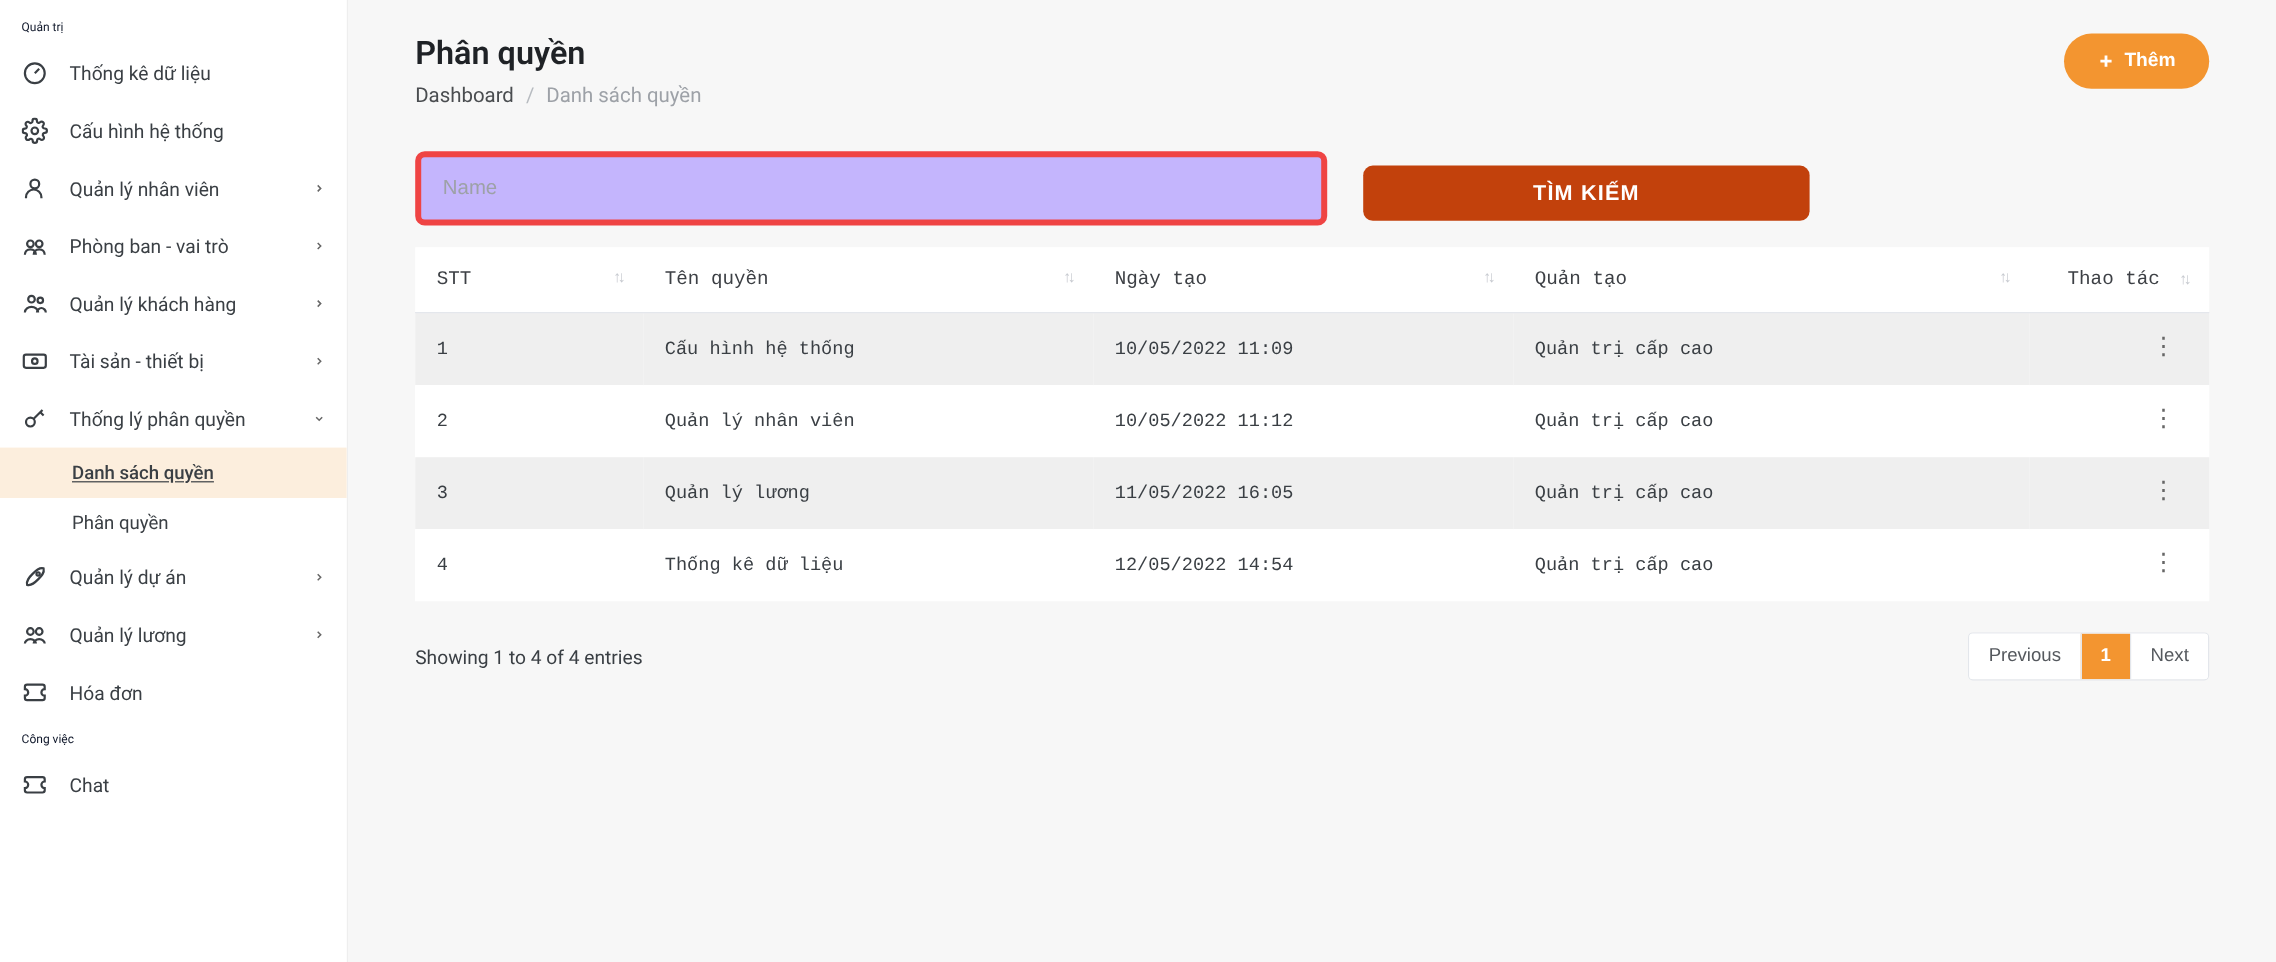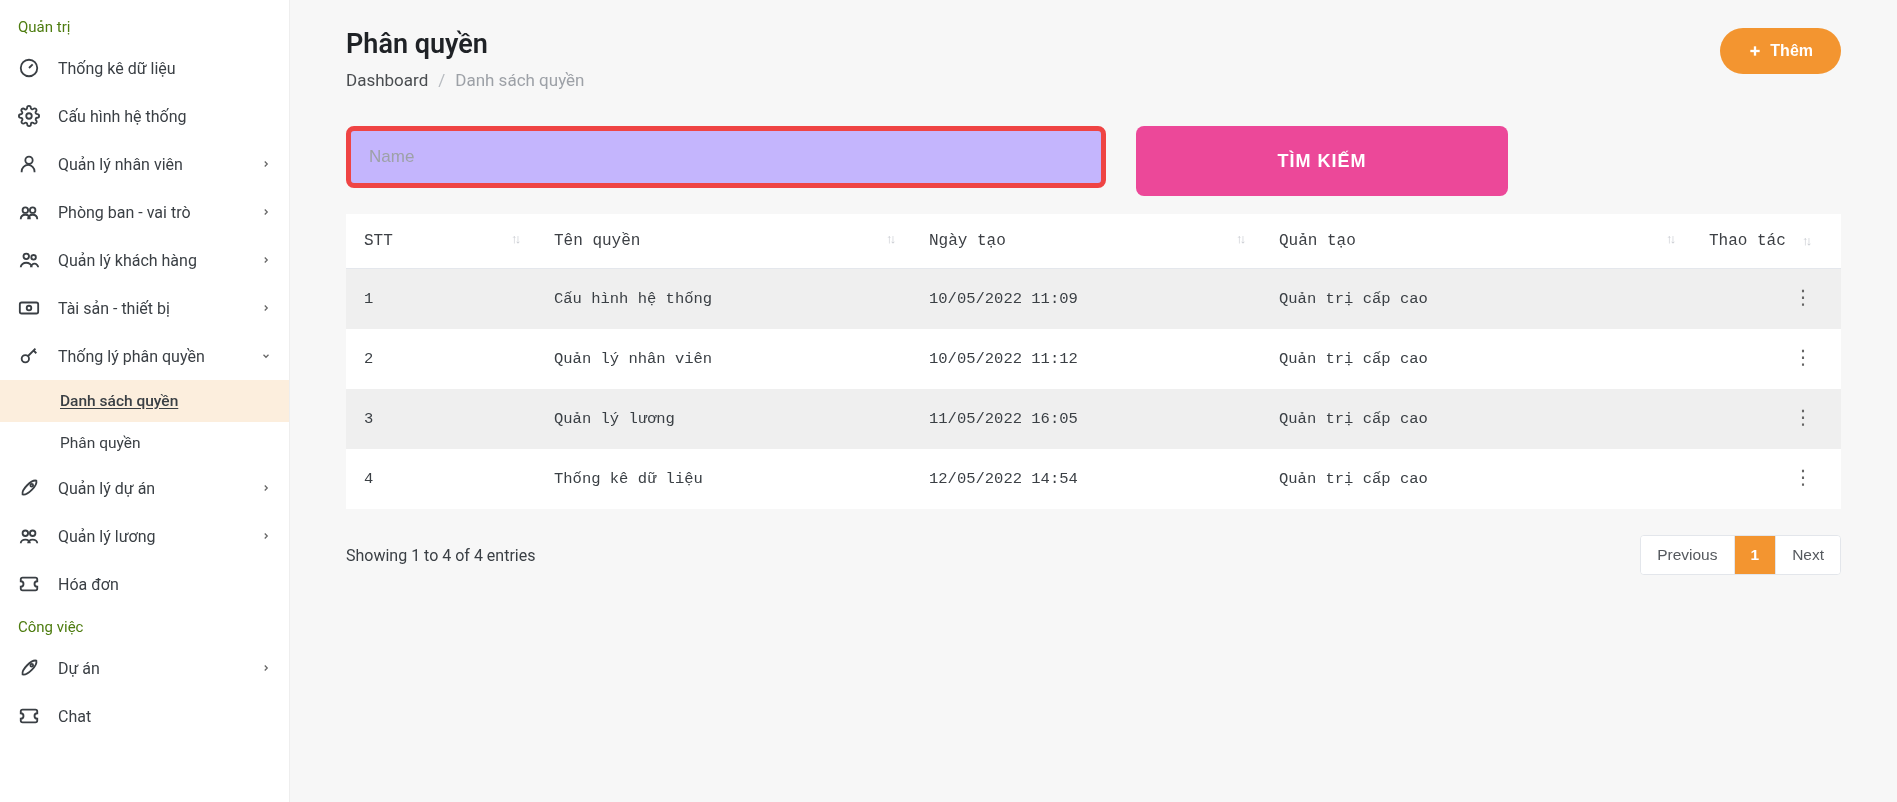--- a/index.html
+++ b/index.html
@@ -17,22 +17,22 @@
     
     .sidebar {
       width:290px;
       background:#fff;
       border-right:1px solid #eee;
       overflow-y:auto;
       padding-top:8px;
     }
     .sidebar-section-title {
       padding:10px 18px 8px;
-      color:#4d7c0f;
-      font-size:15px;
+      color:#0f172a;
+      font-size:10px;
     }
     .sidebar-item {
       display:flex;
       align-items:center;
       padding:13px 18px;
       cursor:pointer;
       color:#3a3f44;
       font-size:16px;
     }
     .sidebar-item .icon {
@@ -116,29 +116,30 @@
       border:5px solid #ef4444;
       border-radius:8px;
       padding:0 18px;
       font-size:17px;
       color:#4a4d50;
       background:#c4b5fd;
     }
     .name-input::placeholder { color:#9da1a7; }
     .search-btn {
       width:372px;
-      height:70px;
-      background:#ec4899;
+      height:46px;
+      background:#c2410c;
       color:#fff;
       border:none;
       border-radius:8px;
       font-size:18px;
       font-weight:700;
       letter-spacing:1px;
       cursor:pointer;
+      margin-top:12px;
     }
 
     .entries-row {
       display:flex;
       align-items:center;
       margin-top:30px;
       font-size:16px;
       color:#3a3f44;
       gap:10px;
     }
@@ -165,21 +166,21 @@
       color:#3d4045;
       border-bottom:1px solid #e4e7ec;
       position:relative;
     }
     thead th .sort {
       float:right;
       color:#c7cad0;
       font-size:13px;
       letter-spacing:-4px;
     }
-    thead th.right { }
+    thead th.right { text-align:right; }
     thead th.right .sort { float:none; margin-left:6px; }
     tbody td {
       padding:20px 18px;
       font-size:15.5px;
       color:#3a3f44;
     }
     tbody tr:nth-child(odd){ background:#efefef; }
     tbody tr:nth-child(even){ background:#fff; }
     .actions-cell { text-align:right; padding-right:28px; }
     .dots {
@@ -371,34 +372,20 @@
     <span class="icon">
       <svg width="22" height="22" viewBox="0 0 24 24" fill="none" stroke="currentColor" stroke-width="2">
           <path d="M3 9v-2a2 2 0 0 1 2-2h14a2 2 0 0 1 2 2v2a2 2 0 0 0 0 6v2a2 2 0 0 1-2 2H5a2 2 0 0 1-2-2v-2a2 2 0 0 0 0-6z"></path>
         </svg>
     </span>
     <span class="label">Hóa đơn</span>
   </div>
 
   <div class="sidebar-section-title">Công việc</div>
 
-  <div class="sidebar-item">
-    <span class="icon">
-      <svg width="22" height="22" viewBox="0 0 24 24" fill="none" stroke="currentColor" stroke-width="2">
-          <path d="M5 19c-1-4 2-7 5-10s6-6 10-5c1 4-2 7-5 10s-6 6-10 5z"></path>
-          <circle cx="15" cy="9" r="1.5"></circle>
-        </svg>
-    </span>
-    <span class="label">Dự án</span>
-    <span class="chev">
-      <svg width="10" height="10" viewBox="0 0 24 24" fill="none" stroke="currentColor" stroke-width="3">
-          <polyline points="9 18 15 12 9 6"></polyline>
-        </svg>
-    </span>
-  </div>
 
   <div class="sidebar-item">
     <span class="icon">
       <svg width="22" height="22" viewBox="0 0 24 24" fill="none" stroke="currentColor" stroke-width="2">
           <path d="M3 9v-2a2 2 0 0 1 2-2h14a2 2 0 0 1 2 2v2a2 2 0 0 0 0 6v2a2 2 0 0 1-2 2H5a2 2 0 0 1-2-2v-2a2 2 0 0 0 0-6z"></path>
         </svg>
     </span>
     <span class="label">Chat</span>
   </div>
 </div>

